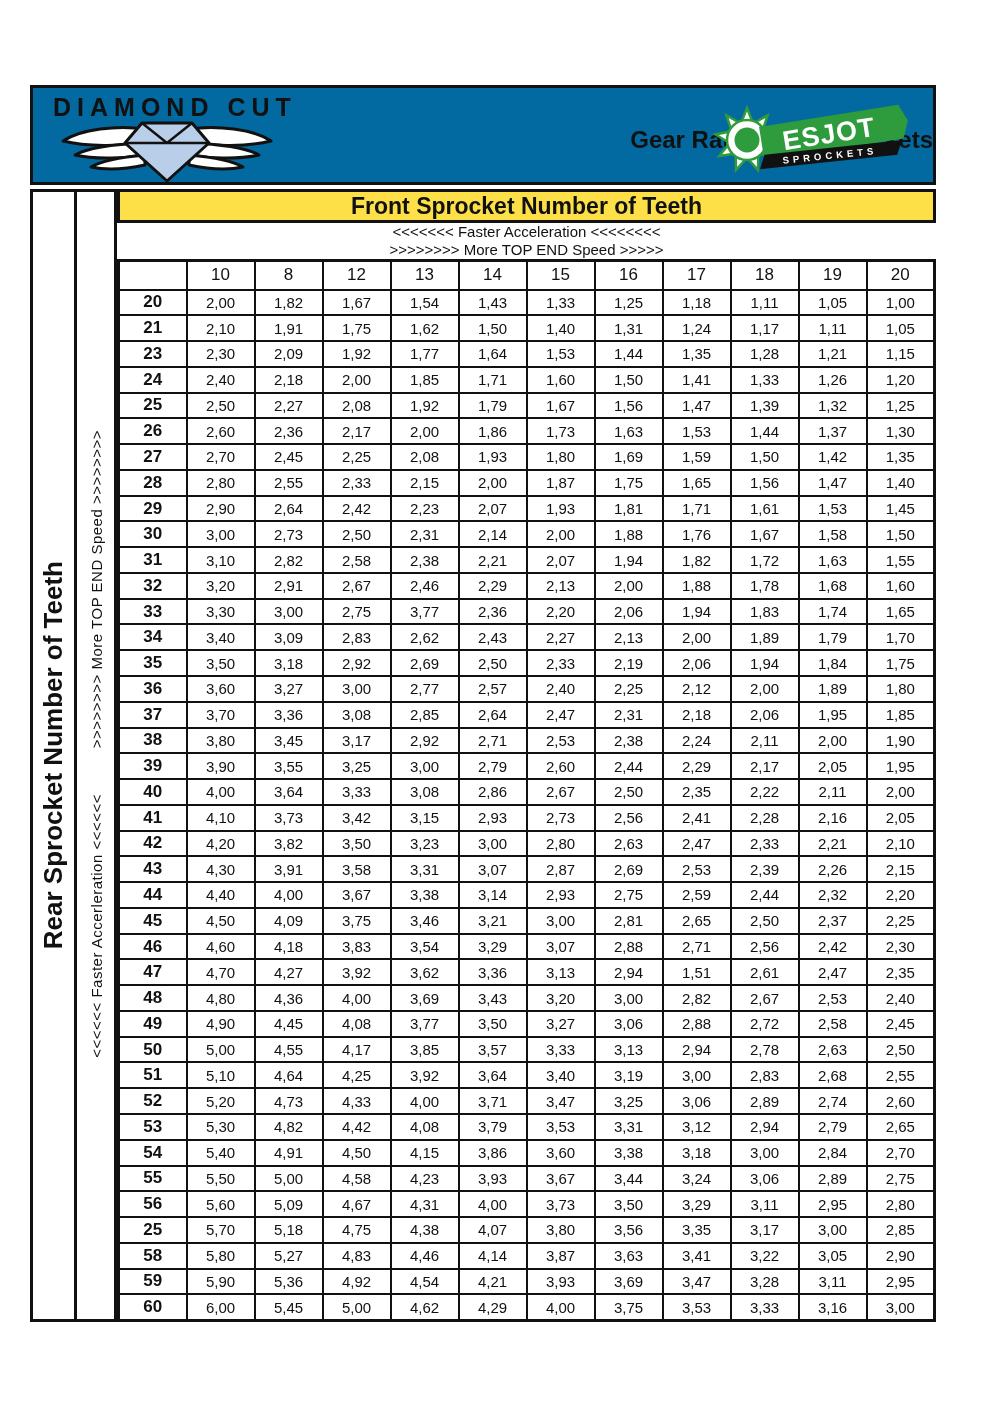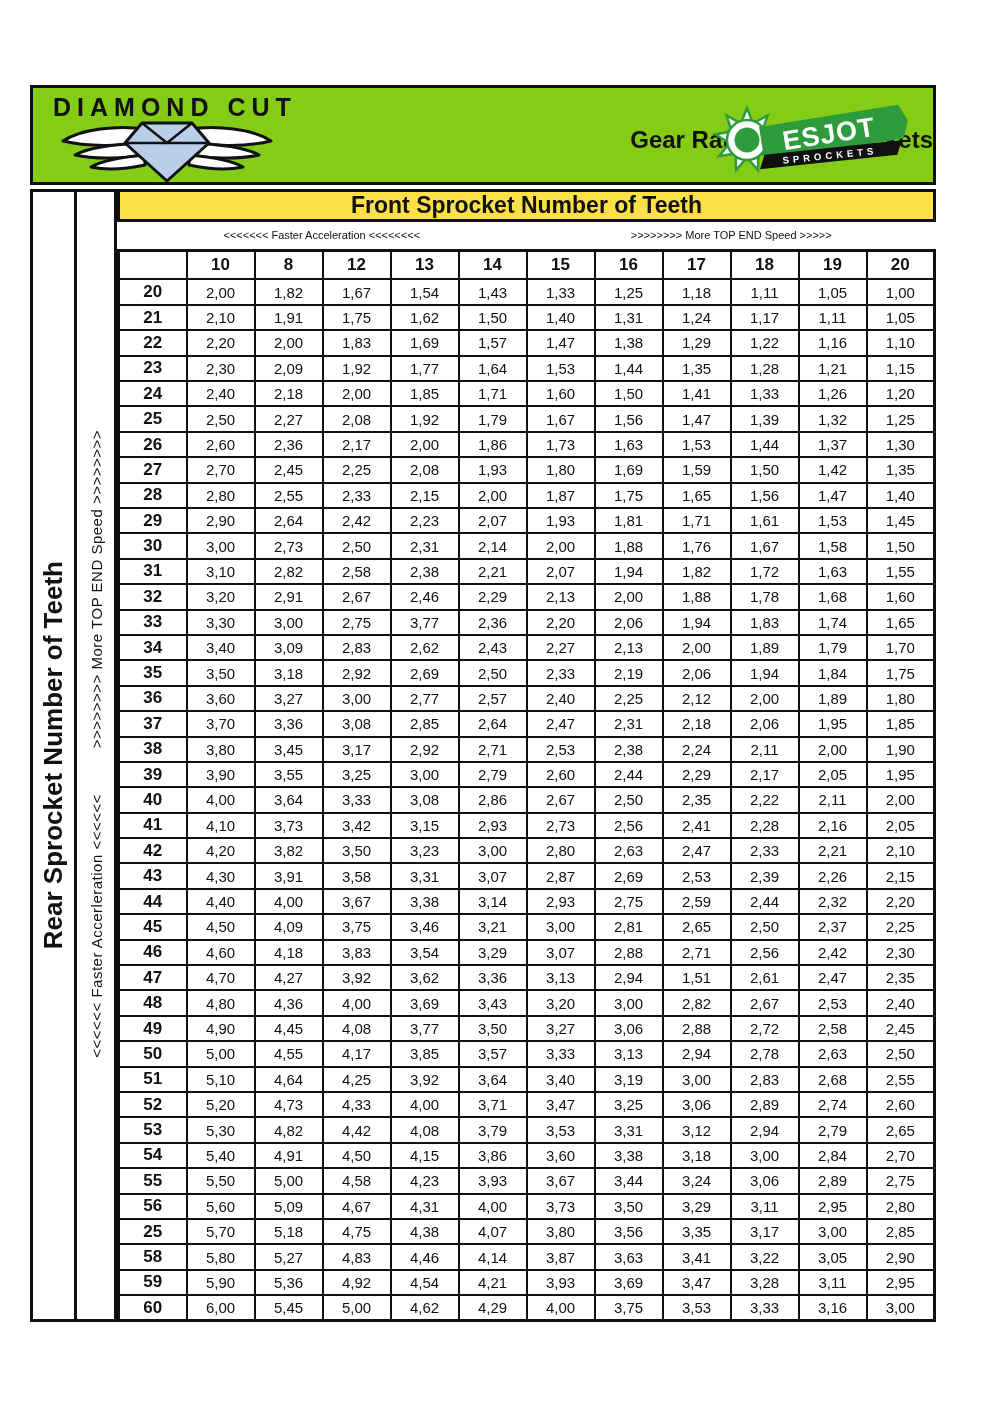--- a/index.html
+++ b/index.html
@@ -1,49 +1,49 @@
 <!DOCTYPE html>
 <html><head>
 <meta charset="utf-8">
 <style>
   html,body{margin:0;padding:0;background:#ffffff;width:1000px;height:1414px;overflow:hidden;
     font-family:"Liberation Sans", sans-serif;color:#111;}
   .page{position:absolute;left:30px;top:85px;width:906px;}
 
   
-  .header-box{box-sizing:border-box;height:100px;border:3px solid #111;position:relative;background:#84cc16;}
+  .header-box{box-sizing:border-box;height:100px;border:3px solid #111;position:relative;background:#0369a1;}
   .brand{position:absolute;left:20px;top:5px;width:228px;text-align:center;}
   .brand-text{font-weight:bold;font-size:25px;letter-spacing:6px;white-space:nowrap;}
   .brand svg{display:block;margin:-3px auto 0;}
   .main-title{position:absolute;left:0;right:0;top:38px;text-align:right;font-weight:bold;font-size:24px;margin-left:31px;}
   .esjot{position:absolute;right:24px;top:6px;}
 
   
   .table-wrap{margin-top:4px;display:flex;height:1133px;}
   .colA{box-sizing:border-box;width:47px;border:3px solid #111;display:flex;align-items:center;justify-content:center;}
   .vtext{writing-mode:vertical-rl;transform:rotate(180deg);white-space:nowrap;}
   .colA .vtext{font-weight:bold;font-size:26px;}
   .colB{box-sizing:border-box;width:40px;border-top:3px solid #111;border-bottom:3px solid #111;border-right:3px solid #111;position:relative;}
   .colB .vlabel{position:absolute;left:50%;writing-mode:vertical-rl;white-space:nowrap;
     transform:translateX(-50%) rotate(180deg);font-size:15px;letter-spacing:0.5px;}
   .v-top{top:238px;}
   .v-bottom{top:602px;}
 
   .main-col{flex:1;display:flex;flex-direction:column;min-width:0;}
   .title-box{box-sizing:border-box;border:3px solid #111;height:34px;display:flex;align-items:center;justify-content:center;
     font-weight:bold;font-size:23px;background:#fde047;}
-  .arrows-row{height:36px;display:flex;align-items:center;font-size:11px;}
+  .arrows-row{height:36px;display:flex;align-items:center;font-size:15px;flex-direction:column;}
   .arrows-row>div{flex:1;text-align:center;white-space:nowrap;}
 
   .grid{flex:1;}
   table{width:100%;height:100%;border-collapse:collapse;table-layout:fixed;border:3px solid #111;}
   col.rowhead{width:68px;}
   th,td{border:2px solid #111;text-align:center;padding:0;background:#fff;}
   thead tr{height:29px;}
-  thead th{font-size:17px;font-weight:bold;margin-top:31px;}
+  thead th{font-size:17px;font-weight:normal;margin-top:31px;}
   tbody tr{height:25.4px;}
   tbody th{font-size:17px;font-weight:bold;}
   tbody td{font-size:15px;font-weight:normal;}
 </style>
 </head>
 <body>
 
 <div class="page">
 
   <div class="header-box">
@@ -153,34 +153,20 @@
                 <td>1,62</td>
                 <td>1,50</td>
                 <td>1,40</td>
                 <td>1,31</td>
                 <td>1,24</td>
                 <td>1,17</td>
                 <td>1,11</td>
                 <td>1,05</td>
               </tr>
               <tr>
-                <th>22</th>
-                <td>2,20</td>
-                <td>2,00</td>
-                <td>1,83</td>
-                <td>1,69</td>
-                <td>1,57</td>
-                <td>1,47</td>
-                <td>1,38</td>
-                <td>1,29</td>
-                <td>1,22</td>
-                <td>1,16</td>
-                <td>1,10</td>
-              </tr>
-              <tr>
                 <th>23</th>
                 <td>2,30</td>
                 <td>2,09</td>
                 <td>1,92</td>
                 <td>1,77</td>
                 <td>1,64</td>
                 <td>1,53</td>
                 <td>1,44</td>
                 <td>1,35</td>
                 <td>1,28</td>

